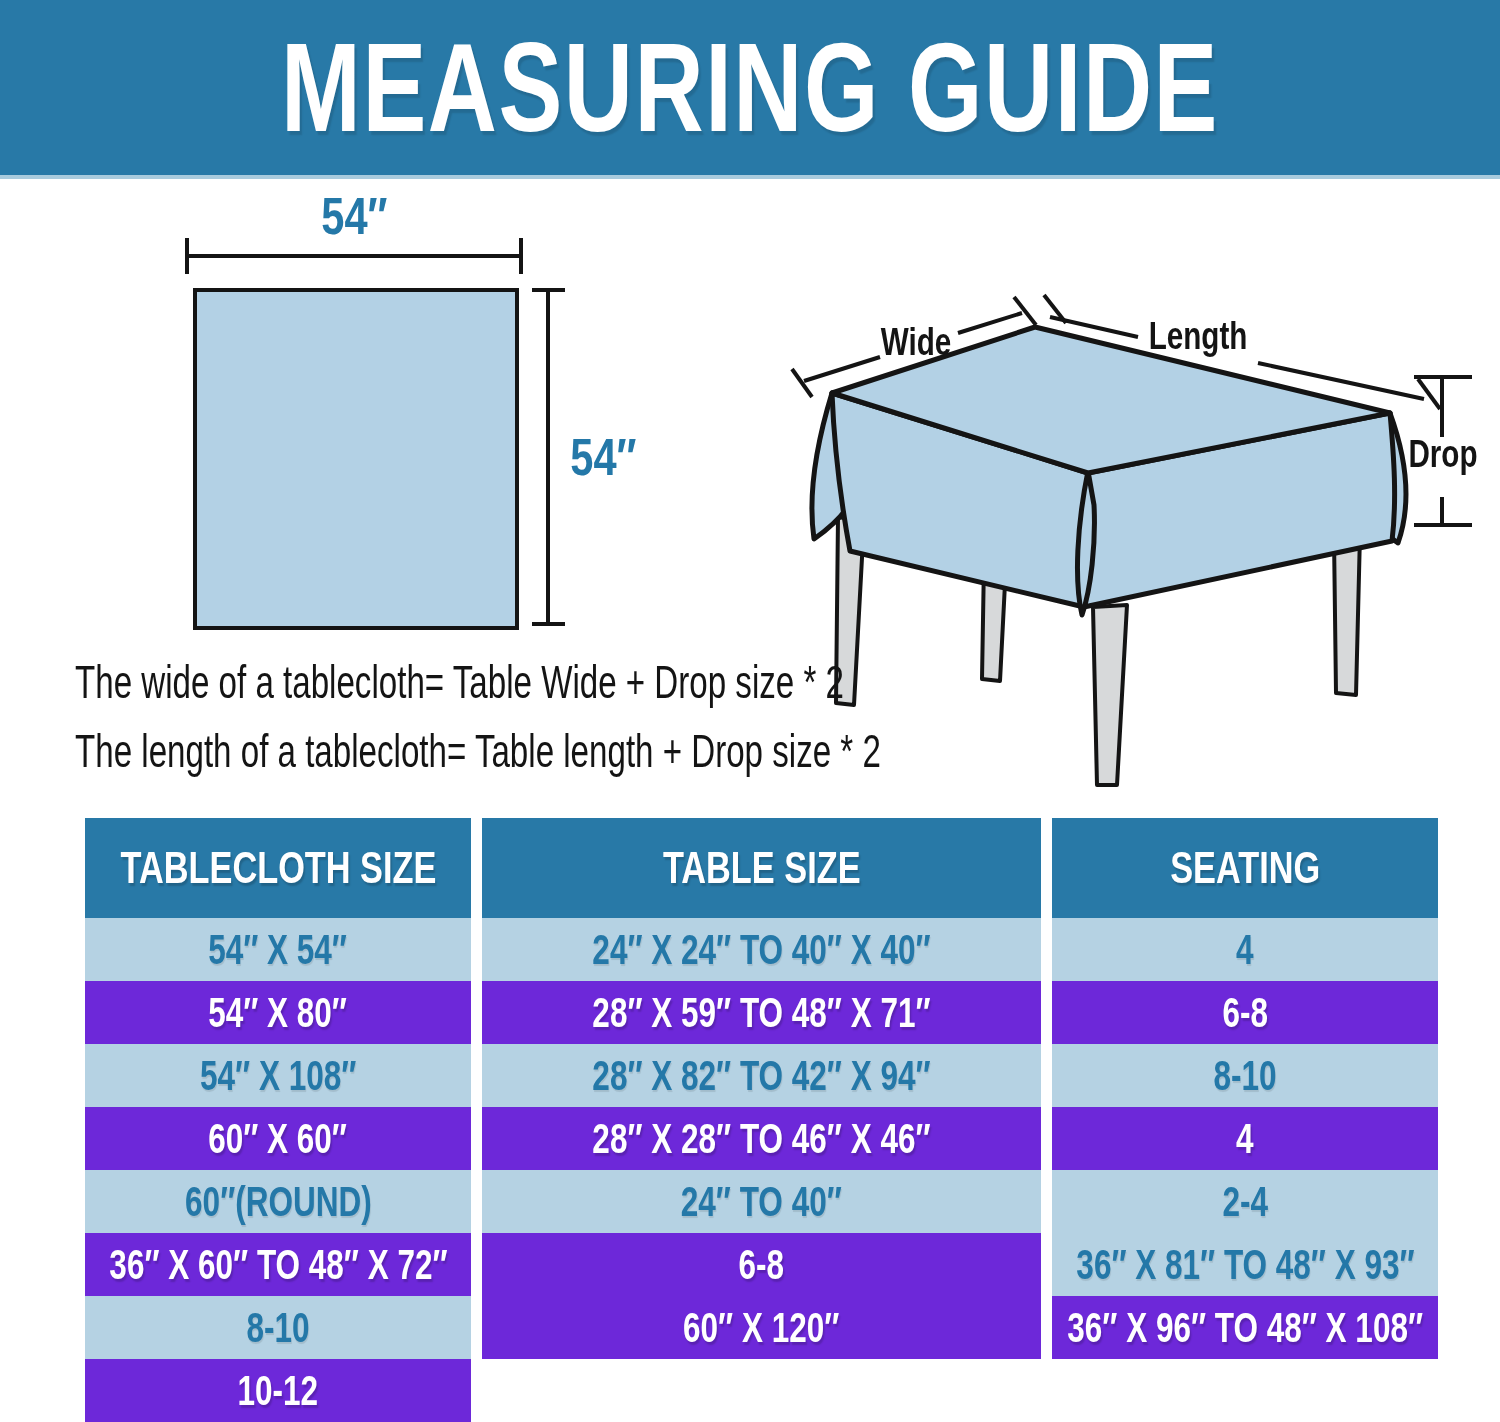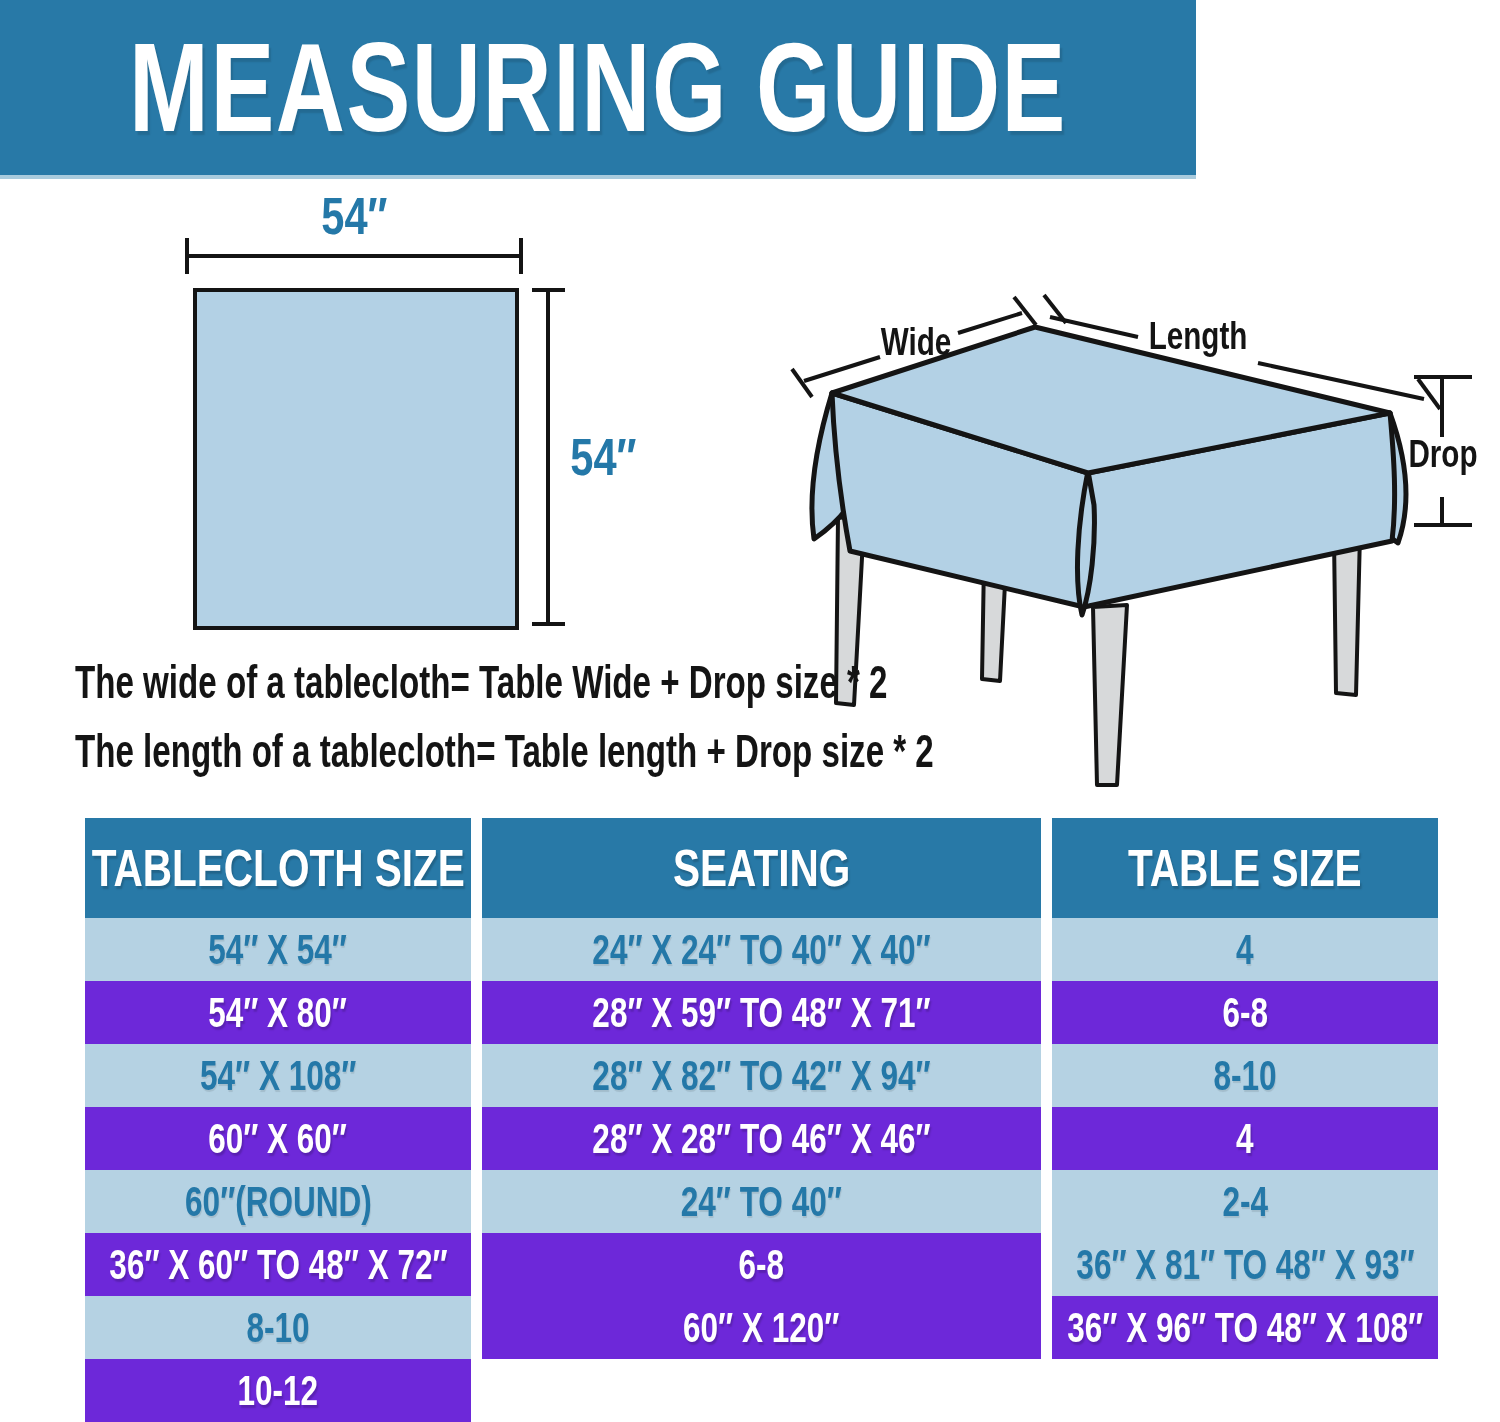--- a/index.html
+++ b/index.html
@@ -1,20 +1,20 @@
 <!DOCTYPE html>
 <html><head>
 <meta charset="utf-8">
 <style>
   html,body{margin:0;padding:0;background:#ffffff;}
   .page{position:relative;width:1500px;height:1422px;background:#ffffff;overflow:hidden;
         font-family:"Liberation Sans", sans-serif;}
 
   
-  .banner{position:absolute;left:0;top:0;width:1196px;height:175px;background:#2879a7;
+  .banner{position:absolute;left:0;top:0;width:1500px;height:175px;background:#2879a7;
           border-bottom:4px solid #a9cbdd;display:flex;align-items:center;justify-content:center;}
   .banner h1{margin:0;color:#ffffff;font-size:126px;font-weight:bold;letter-spacing:2px;line-height:1;}
   .banner h1 span{display:inline-block;transform:scaleX(0.76);transform-origin:center;
           text-shadow:3px 4px 2px rgba(0,0,0,0.12);white-space:nowrap;}
 
   
   .sq{position:absolute;left:193px;top:288px;width:318px;height:334px;background:#b3d1e5;
       border:4px solid #141414;}
   .hdim{position:absolute;left:185px;top:190px;width:338px;height:90px;}
   .hdim .line{position:absolute;left:0;right:0;top:64px;height:4px;background:#141414;}
@@ -29,31 +29,31 @@
   .vdim .t2{position:absolute;left:0;bottom:0;width:33px;height:4px;background:#141414;}
   .vdim .lab{position:absolute;left:30px;top:50%;transform:translateY(-50%);color:#2478a8;
              font-size:52px;font-weight:bold;}
 
   
   .illus{position:absolute;left:790px;top:285px;width:700px;height:515px;}
   .illus text{font-family:"Liberation Sans",sans-serif;font-weight:bold;font-size:38px;fill:#141414;}
 
   
   .formulas{position:absolute;left:75px;top:658px;}
-  .formulas p{margin:0 0 20px 0;font-size:46px;font-weight:bold;color:#141414;line-height:1.06;}
+  .formulas p{margin:0 0 20px 0;font-size:46px;font-weight:normal;color:#141414;line-height:1.06;}
   .formulas p span{display:inline-block;transform:scaleX(0.72);transform-origin:left center;
                    white-space:nowrap;}
 
   
   .size-table{position:absolute;left:85px;top:818px;width:1353px;display:grid;
               grid-template-columns:386px 559px 386px;column-gap:11px;
               grid-template-rows:100px repeat(8,63px);}
   .cell{display:flex;align-items:center;justify-content:center;overflow:hidden;}
   .cell span{display:inline-block;transform:scaleX(0.75);white-space:nowrap;}
-  .th{background:#2879a7;color:#ffffff;font-size:52px;font-weight:bold;}
+  .th{background:#2879a7;color:#ffffff;font-size:44px;font-weight:bold;}
   .th span{transform:scaleX(0.78);text-shadow:2px 3px 2px rgba(0,0,0,0.18);}
   .light{background:#b5d2e3;color:#2478a8;font-size:42px;font-weight:bold;}
   .light span{text-shadow:1px 2px 1px rgba(0,0,0,0.10);}
   .dark{background:#6d28d9;color:#ffffff;font-size:42px;font-weight:bold;}
   .dark span{text-shadow:2px 3px 2px rgba(0,0,0,0.18);}
 </style>
 </head>
 <body>
 
 <div class="page">
@@ -115,25 +115,25 @@
   <section class="formulas">
     <p><span>The wide of a tablecloth= Table Wide + Drop size * 2</span></p>
     <p><span>The length of a tablecloth= Table length + Drop size * 2</span></p>
   </section>
 
   <section class="size-table">
     <div class="cell th">
         <span>TABLECLOTH SIZE</span>
       </div>
     <div class="cell th">
+        <span>TABLE SIZE</span>
+      </div>
+    <div class="cell th">
         <span>SEATING</span>
       </div>
-    <div class="cell th">
-        <span>TABLE SIZE</span>
-      </div>
 
     <div class="cell light">
         <span>54″ X 54″</span>
       </div>
     <div class="cell light">
         <span>24″ X 24″ TO 40″ X 40″</span>
       </div>
     <div class="cell light">
         <span>4</span>
       </div>

